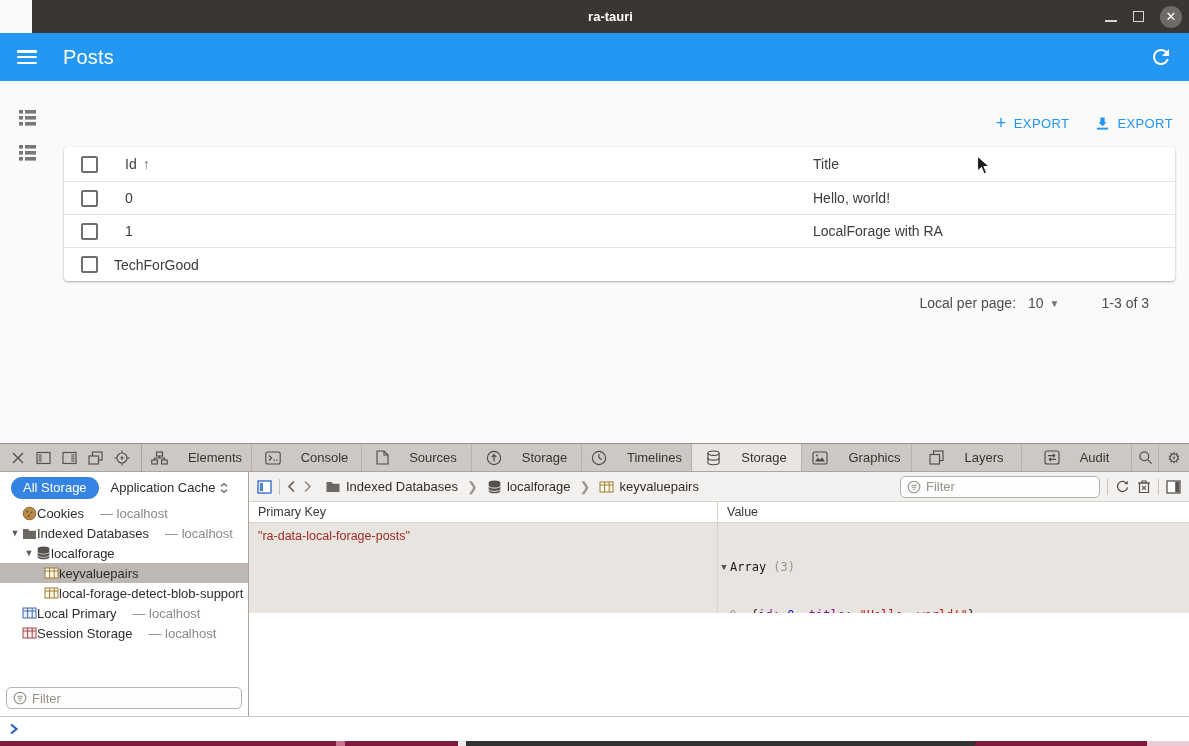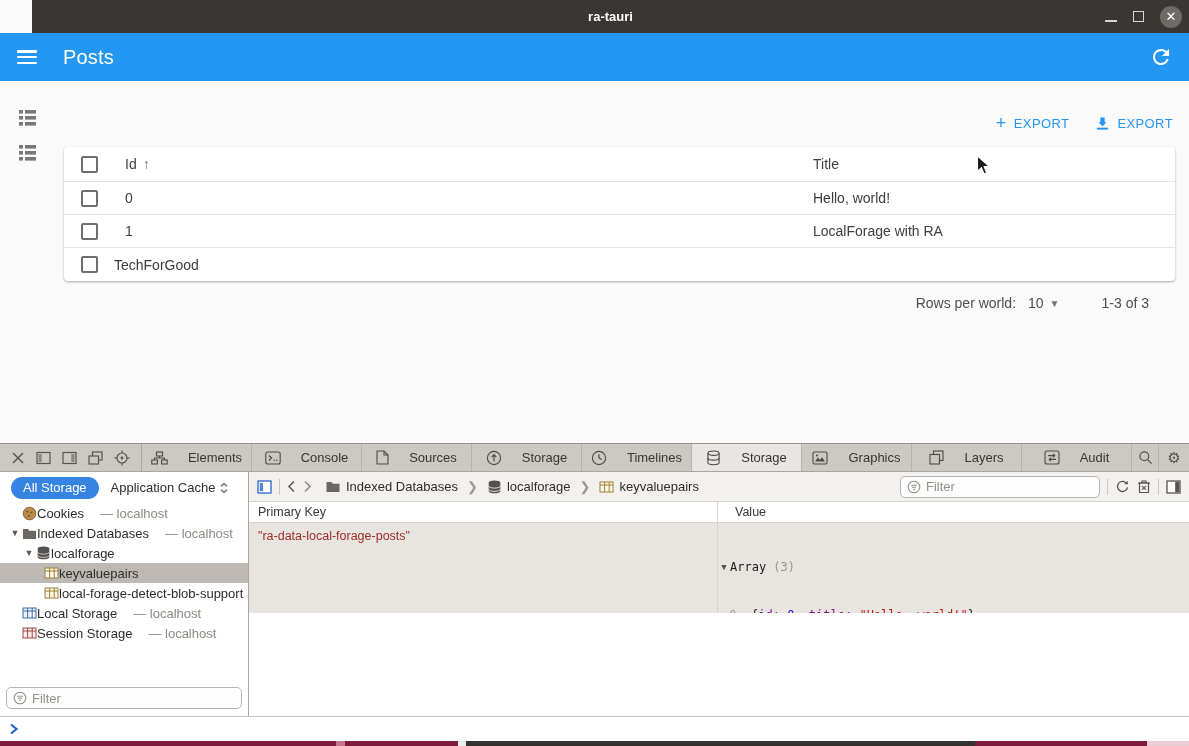--- a/index.html
+++ b/index.html
@@ -75,21 +75,21 @@
   .dt-filter input::placeholder, .nav-filter input::placeholder { color:#959189; opacity:1; }
 
   .dt-content { flex:1; min-width:0; display:flex; flex-direction:column; background:#fff; }
   .dt-navbar { height:30px; background:#f3f1ef; border-bottom:1px solid #d7d3cf; display:flex; align-items:center; padding:0 8px; gap:7px; flex-shrink:0; }
   .vsep { width:1px; height:16px; background:#c9c5c0; }
   .crumb { display:flex; align-items:center; gap:5px; cursor:pointer; }
   .crumb-sep { color:#9b978f; font-size:13px; margin:0 2px; }
   .nav-filter { margin-left:auto; width:200px; height:22px; background:#fdfdfd; border:1px solid #b7b3ae; border-radius:5px; display:flex; align-items:center; gap:5px; padding:0 6px; }
   .nav-filter input { border:none; outline:none; background:transparent; font-size:13px; width:100%; font-family:"Liberation Sans",sans-serif; color:#3a3733; }
 
-  .dt-grid-header { height:21px; display:flex; align-items:center; border-bottom:1px solid #d7d3cf; font-size:12.5px; color:#3a3733; flex-shrink:0;gap:8px; }
+  .dt-grid-header { height:21px; display:flex; align-items:center; border-bottom:1px solid #d7d3cf; font-size:12.5px; color:#3a3733; flex-shrink:0; }
   .col-key { width:469px; padding-left:9px; border-right:1px solid #d7d3cf; height:100%; display:flex; align-items:center; }
   .col-val { flex:1; padding-left:9px; }
   .dt-grid-row { display:flex; height:90px; background:#e8e5e1; flex-shrink:0; }
   .row-key { width:469px; border-right:1px solid #d7d3cf; padding:6px 9px; color:#9d2a22; font-size:12.5px; }
   .row-val { flex:1; min-width:0; overflow:hidden; font-family:"DejaVu Sans Mono", monospace; font-size:12px; line-height:16px; padding-top:4px; white-space:pre; }
   .vline { display:flex; align-items:center; }
   .idx { display:inline-block; width:18px; text-align:right; color:#98948e; font-size:11px; margin-right:3px; flex-shrink:0; }
   .tri { color:#57534e; font-size:9px; width:12px; display:inline-block; text-align:center; flex-shrink:0; cursor:pointer; }
   .arr-root { color:#1a1a1a; }
   .cnt { color:#98948e; }
@@ -203,21 +203,21 @@
       </div>
       <div class="trow">
         <div class="c-check">
             <span class="checkbox"></span>
           </div>
         <div class="c-title">TechForGood</div>
       </div>
     </div>
 
     <div class="pagination">
-      <span>Rows per world:</span>
+      <span>Local per page:</span>
       <span class="rpp-select">
         <span>10</span>
         <span class="dd-arrow">▼</span>
       </span>
       <span class="pg-range">1-3 of 3</span>
     </div>
 
     <span class="cursor">
       <svg width="15" height="21" viewBox="0 0 15 21">
           <path d="M1.5 1 L1.5 16.2 L5.5 12.6 L8 18.9 L10.6 17.8 L8.1 11.6 L13.4 11.6 Z" fill="#1b1b1b" stroke="#fff" stroke-width="1.1"></path>
@@ -435,21 +435,21 @@
             </span>
           <span class="lbl">local-forage-detect-blob-support</span>
         </div>
         <div class="tree-item ind0n">
           <span>
               <svg width="15" height="12" viewBox="0 0 15 12">
                 <rect x="1" y="1" width="13" height="10" fill="#eef2fb" stroke="#3d6aa6"></rect>
                 <path d="M1 4h13M5.6 1v10M10.2 1v10" stroke="#3d6aa6" fill="none"></path>
               </svg>
             </span>
-          <span class="lbl">Local Storage</span>
+          <span class="lbl">Local Primary</span>
           <span class="host">— localhost</span>
         </div>
         <div class="tree-item ind0n">
           <span>
               <svg width="15" height="12" viewBox="0 0 15 12">
                 <rect x="1" y="1" width="13" height="10" fill="#fbeeee" stroke="#a04545"></rect>
                 <path d="M1 4h13M5.6 1v10M10.2 1v10" stroke="#a04545" fill="none"></path>
               </svg>
             </span>
           <span class="lbl">Session Storage</span>

